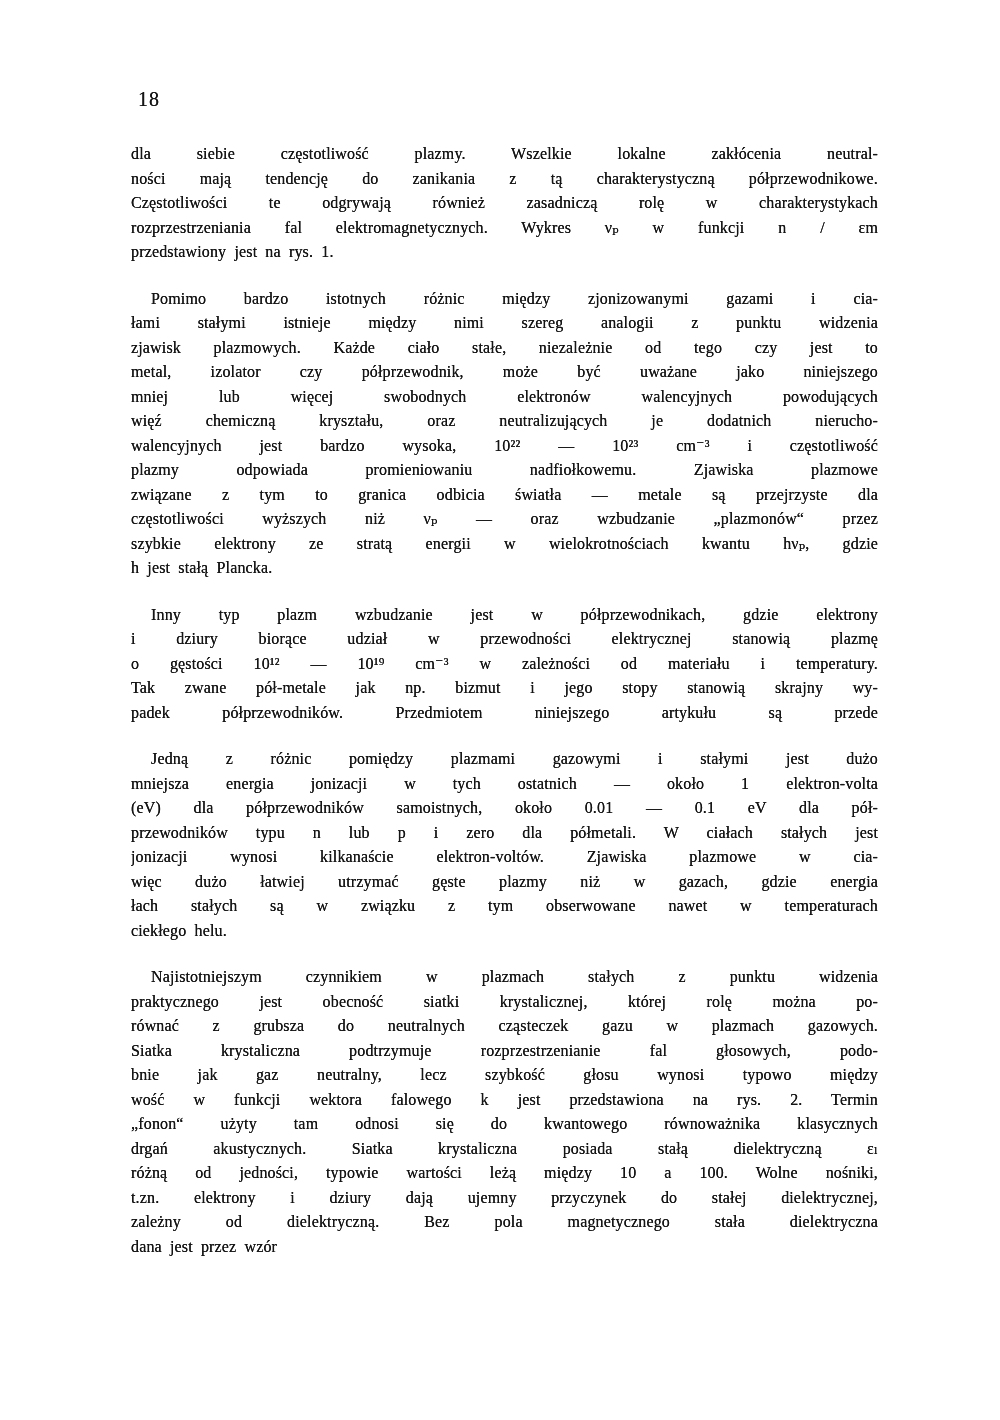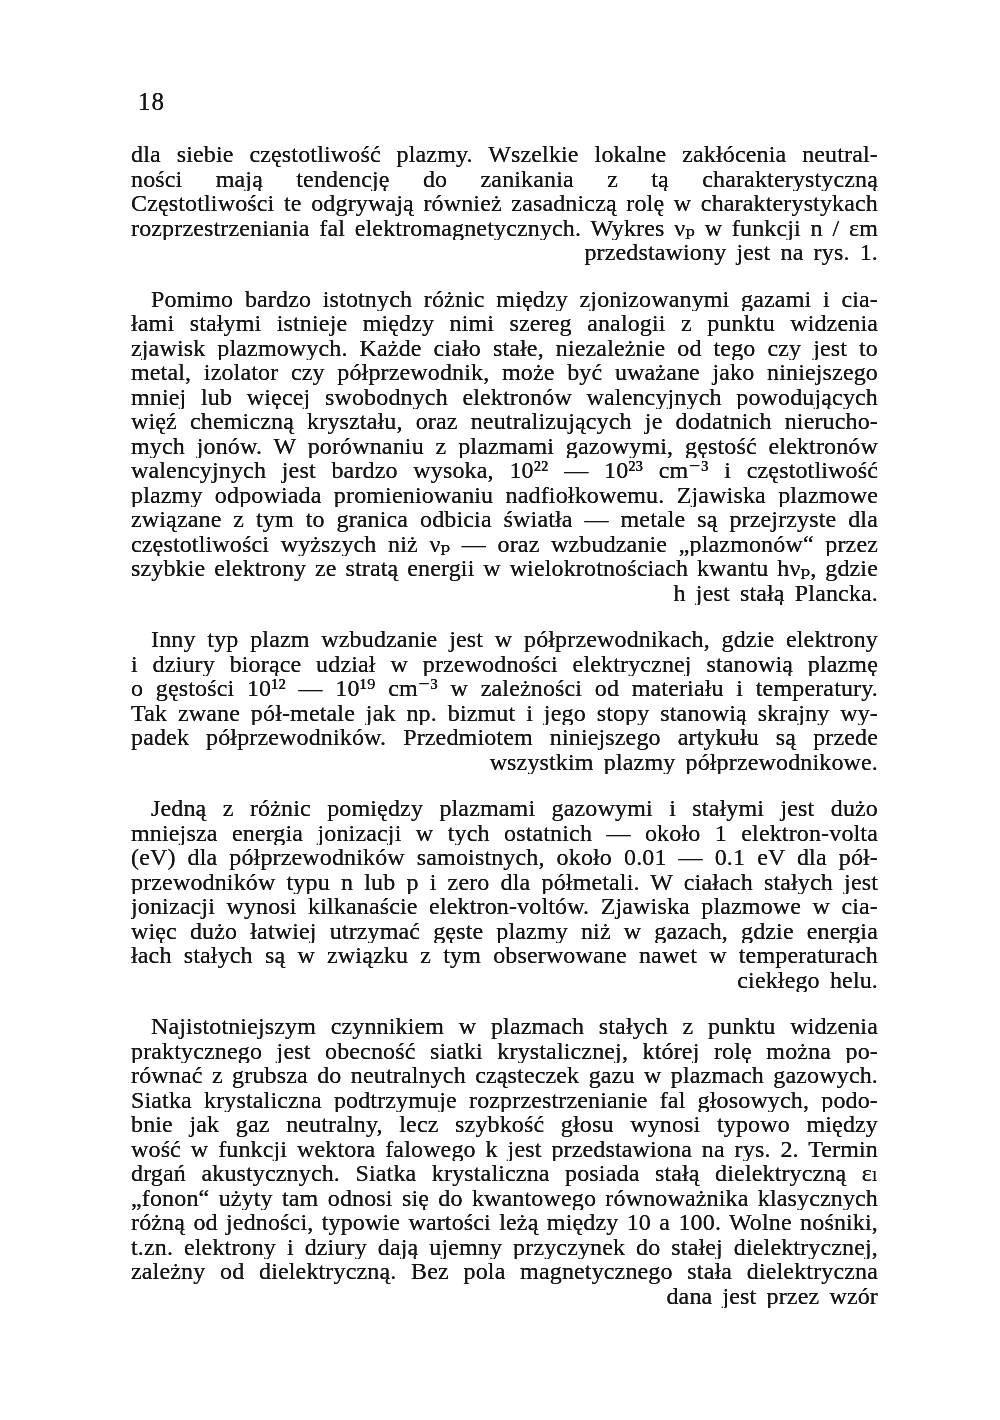--- a/index.html
+++ b/index.html
@@ -13,53 +13,53 @@
     height: 1420px;
     background: #ffffff;
     font-family: "Liberation Serif", "DejaVu Serif", serif;
     color: #151515;
     overflow: hidden;
   }
   .page-number {
     position: absolute;
     left: 138px;
     top: 88px;
-    font-size: 25px;
+    font-size: 20px;
     letter-spacing: 1px;
     text-shadow: 0 0 0.4px currentColor;
   }
   .text-block {
     position: absolute;
     left: 131px;
     top: 142px;
     width: 747px;
   }
   .paragraph { margin: 0; }
   .paragraph + .paragraph { margin-top: 22px; }
   .line {
     height: 24.5px;
     line-height: 24.5px;
-    font-size: 24px;
+    font-size: 16px;
     text-align: justify;
     overflow: hidden;
     word-spacing: 1.5px;
     letter-spacing: 0.15px;
     white-space: normal;
     text-shadow: 0 0 0.45px currentColor;
   }
   
   .line::after {
     content: "";
     display: inline-block;
     width: 100%;
     height: 0;
   }
   .line.first-indent { text-indent: 20px; }
   .line.last {
-    text-align: right;
+    text-align: left;
     word-spacing: 4px;
   }
   .line.last::after { content: none; }
 </style>
 </head>
 <body>
 
 <main class="page">
   <div class="page-number">18</div>
   <section class="text-block" id="text-block">
@@ -70,54 +70,52 @@
         <div class="line">rozprzestrzeniania fal  elektromagnetycznych. Wykres νₚ w funkcji n / εm</div>
         <div class="line last">przedstawiony jest na rys. 1.</div>
       </div>
       <div class="paragraph">
         <div class="line first-indent">Pomimo bardzo istotnych różnic między zjonizowanymi gazami i cia-</div>
         <div class="line">łami stałymi istnieje między nimi szereg analogii z punktu widzenia</div>
         <div class="line">zjawisk plazmowych. Każde ciało stałe, niezależnie od tego czy jest to</div>
         <div class="line">metal, izolator czy półprzewodnik, może być uważane jako niniejszego</div>
         <div class="line">mniej lub więcej swobodnych elektronów walencyjnych powodujących</div>
         <div class="line">więź chemiczną kryształu, oraz neutralizujących je dodatnich nierucho-</div>
-        <div class="line">mych jonów. W porównaniu z plazmami gazowymi, gęstość elektronów</div>
         <div class="line">walencyjnych jest bardzo wysoka,  10²² — 10²³ cm⁻³  i  częstotliwość</div>
         <div class="line">plazmy odpowiada promieniowaniu nadfiołkowemu. Zjawiska plazmowe</div>
         <div class="line">związane z tym to granica odbicia światła — metale są przejrzyste dla</div>
         <div class="line">częstotliwości wyższych niż νₚ — oraz wzbudzanie „plazmonów“ przez</div>
         <div class="line">szybkie elektrony ze stratą energii w wielokrotnościach kwantu hνₚ, gdzie</div>
         <div class="line last">h jest stałą Plancka.</div>
       </div>
       <div class="paragraph">
         <div class="line first-indent">Inny typ plazm wzbudzanie jest w półprzewodnikach, gdzie elektrony</div>
         <div class="line">i dziury biorące udział w przewodności elektrycznej stanowią plazmę</div>
         <div class="line">o gęstości 10¹² — 10¹⁹ cm⁻³ w zależności od materiału i temperatury.</div>
         <div class="line">Tak zwane pół-metale jak np. bizmut i jego stopy stanowią skrajny wy-</div>
         <div class="line">padek półprzewodników. Przedmiotem niniejszego artykułu są przede</div>
-        <div class="line last">wszystkim plazmy półprzewodnikowe.</div>
       </div>
       <div class="paragraph">
         <div class="line first-indent">Jedną z różnic pomiędzy plazmami gazowymi i stałymi jest dużo</div>
         <div class="line">mniejsza energia jonizacji w tych ostatnich — około 1 elektron-volta</div>
         <div class="line">(eV) dla półprzewodników samoistnych, około 0.01 — 0.1 eV dla pół-</div>
         <div class="line">przewodników typu n lub p i zero dla półmetali. W ciałach stałych jest</div>
         <div class="line">jonizacji wynosi kilkanaście elektron-voltów. Zjawiska plazmowe w cia-</div>
         <div class="line">więc dużo łatwiej utrzymać gęste plazmy niż w gazach, gdzie energia</div>
         <div class="line">łach stałych są w związku z tym obserwowane nawet w temperaturach</div>
         <div class="line last">ciekłego helu.</div>
       </div>
       <div class="paragraph">
         <div class="line first-indent">Najistotniejszym czynnikiem w plazmach stałych z punktu widzenia</div>
         <div class="line">praktycznego jest obecność siatki krystalicznej, której rolę można po-</div>
         <div class="line">równać z grubsza do neutralnych cząsteczek gazu w plazmach gazowych.</div>
         <div class="line">Siatka krystaliczna podtrzymuje rozprzestrzenianie fal głosowych, podo-</div>
         <div class="line">bnie jak gaz neutralny, lecz szybkość głosu wynosi typowo między</div>
         <div class="line">wość w funkcji wektora falowego k jest przedstawiona na rys. 2. Termin</div>
+        <div class="line">„fonon“ użyty tam odnosi się do kwantowego równoważnika klasycznych</div>
         <div class="line">drgań akustycznych.  Siatka krystaliczna posiada stałą  dielektryczną εₗ</div>
-        <div class="line">„fonon“ użyty tam odnosi się do kwantowego równoważnika klasycznych</div>
         <div class="line">różną od jedności, typowie wartości leżą między 10 a 100. Wolne nośniki,</div>
         <div class="line">t.zn. elektrony i dziury dają ujemny przyczynek do stałej dielektrycznej,</div>
         <div class="line">zależny od dielektryczną. Bez pola magnetycznego stała dielektryczna</div>
         <div class="line last">dana jest przez wzór</div>
       </div>
     </section>
 </main>
 
 </body></html>

